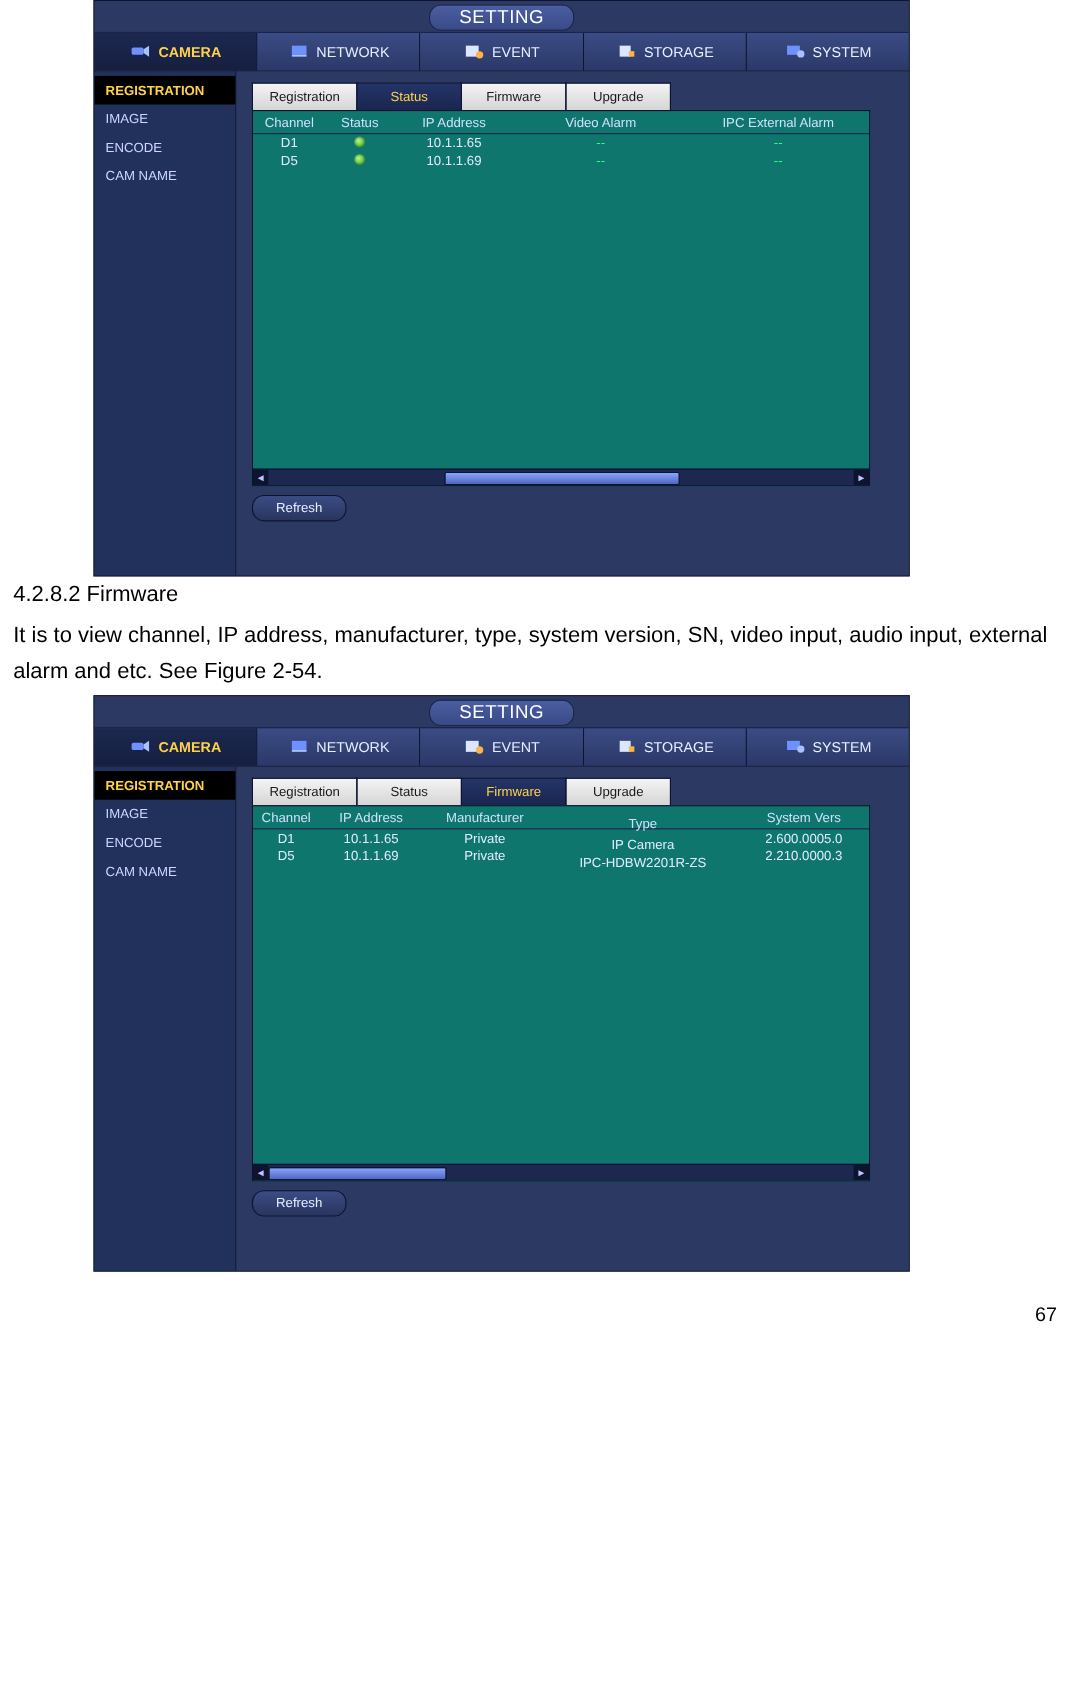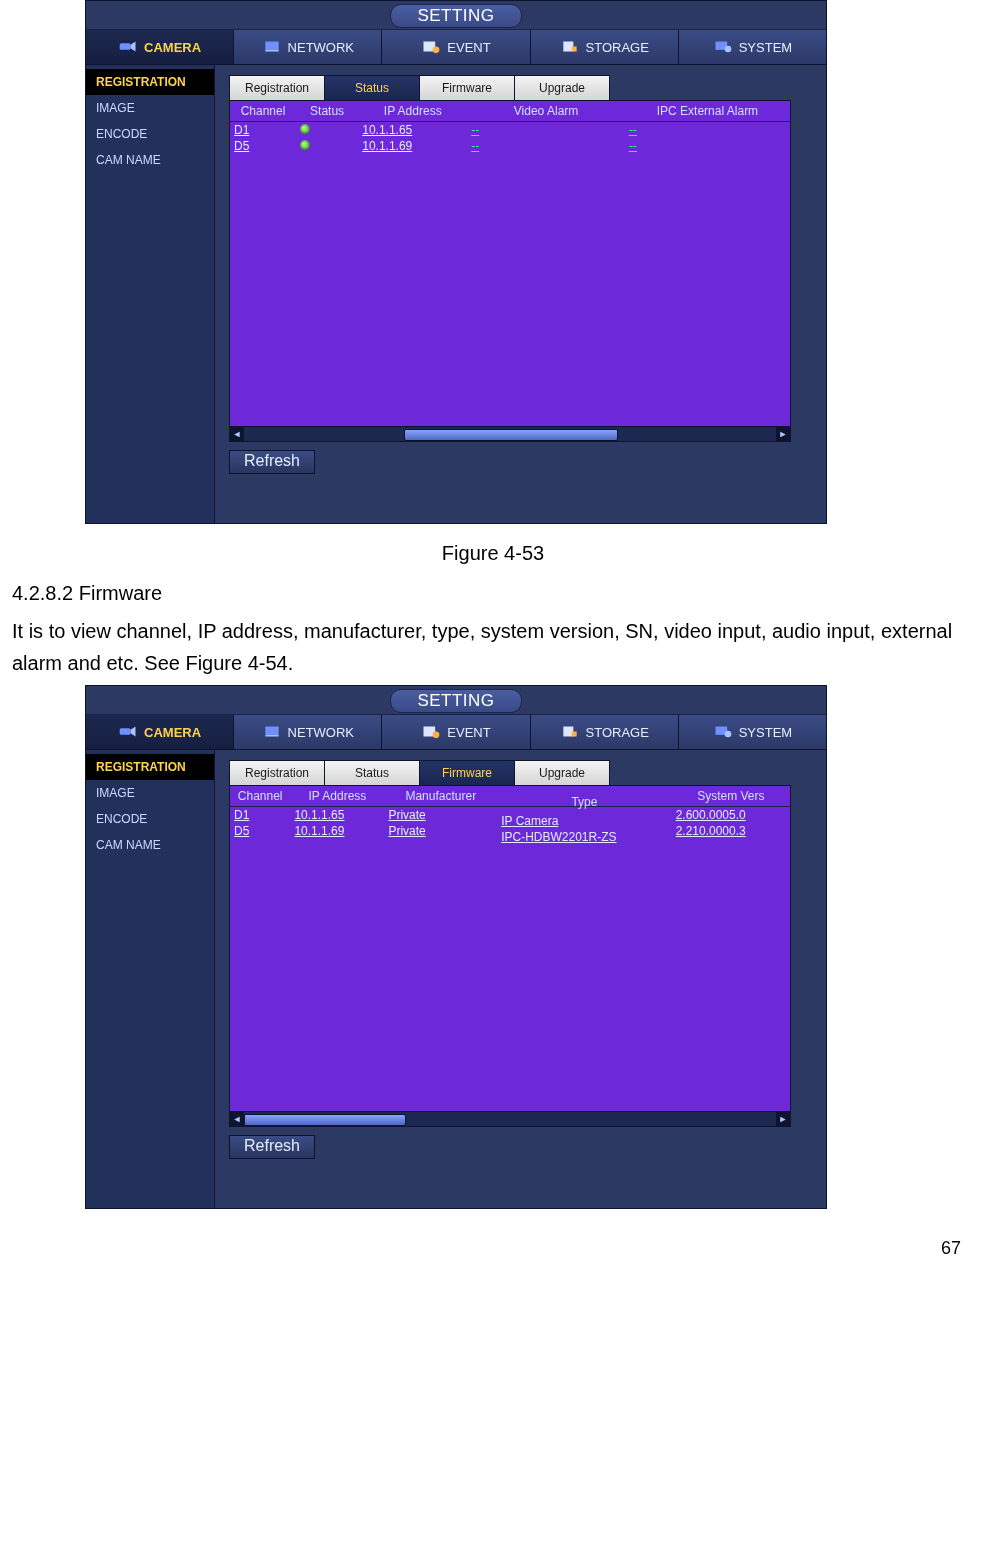--- a/index.html
+++ b/index.html
@@ -128,21 +128,21 @@
     border-bottom: none;
     margin-right: -1px;
     cursor: pointer;
   }
   .subtab.active {
     background: linear-gradient(#243468, #1a2650);
     color: #ffd24a;
   }
   .grid-box {
     border: 1px solid #0e1430;
-    background: #6d28d9;
+    background: #0f766e;
     width: 560px;
     height: 340px;
     position: relative;
     overflow: hidden;
   }
   .grid-header {
     display: flex;
     height: 20px;
     border-bottom: 1px solid #1a234a;
     color: #cfe0ff;
@@ -156,24 +156,23 @@
   }
   .grid-row {
     display: flex;
     height: 16px;
     align-items: center;
     font-size: 12px;
     color: #e2ecff;
   }
   .grid-row > div {
     padding: 0 4px;
-    text-align: left;
+    text-align: center;
     white-space: nowrap;
     overflow: hidden;
-    text-decoration: underline;
   }
   .dot-green {
     width: 10px; height: 10px; border-radius: 50%;
     background: radial-gradient(circle at 35% 35%, #b7ff8a, #2da81a);
     display: inline-block;
     box-shadow: 0 0 3px rgba(0,0,0,0.6) inset;
   }
   .dashdash { color: #2aff84; }
   .hscroll {
     position: absolute;
@@ -203,25 +202,25 @@
     position: absolute;
     top: 0; height: 10px;
     background: linear-gradient(#8aa3ff, #4e67c0);
     border: 1px solid #0e1430;
     border-radius: 2px;
   }
   .refresh-btn {
     margin-top: 8px;
     width: 84px;
     height: 22px;
-    border-radius: 0;
+    border-radius: 11px;
     background: linear-gradient(#3b4c85, #29355f);
     border: 1px solid #0e1430;
     color: #e7eeff;
-    font-size: 16px;
+    font-size: 12px;
     text-align: center;
     line-height: 20px;
     cursor: pointer;
   }
   .pagenum {
     position: absolute;
     right: 25px;
     bottom: 10px;
     font-size: 18px;
   }
@@ -345,24 +344,23 @@
             </div>
             <div class="arrow">►</div>
           </div>
         </div>
 
         <div class="refresh-btn">Refresh</div>
       </div>
     </div>
   </div>
 
-  <div class="figure-caption">Figure 4-53</div>
 
   <div class="body-text">4.2.8.2 Firmware</div>
-  <div class="body-text">It is to view channel, IP address, manufacturer, type, system version, SN, video input, audio input, external alarm and etc. See Figure 4-54.</div>
+  <div class="body-text">It is to view channel, IP address, manufacturer, type, system version, SN, video input, audio input, external alarm and etc. See Figure 2-54.</div>
 
   <div class="panel p2">
     <div class="panel-header">
       <div class="title-pill">SETTING</div>
     </div>
 
     <div class="toptabs">
       <div class="toptab active">
         <span class="tticon">
           <svg viewBox="0 0 24 18">

